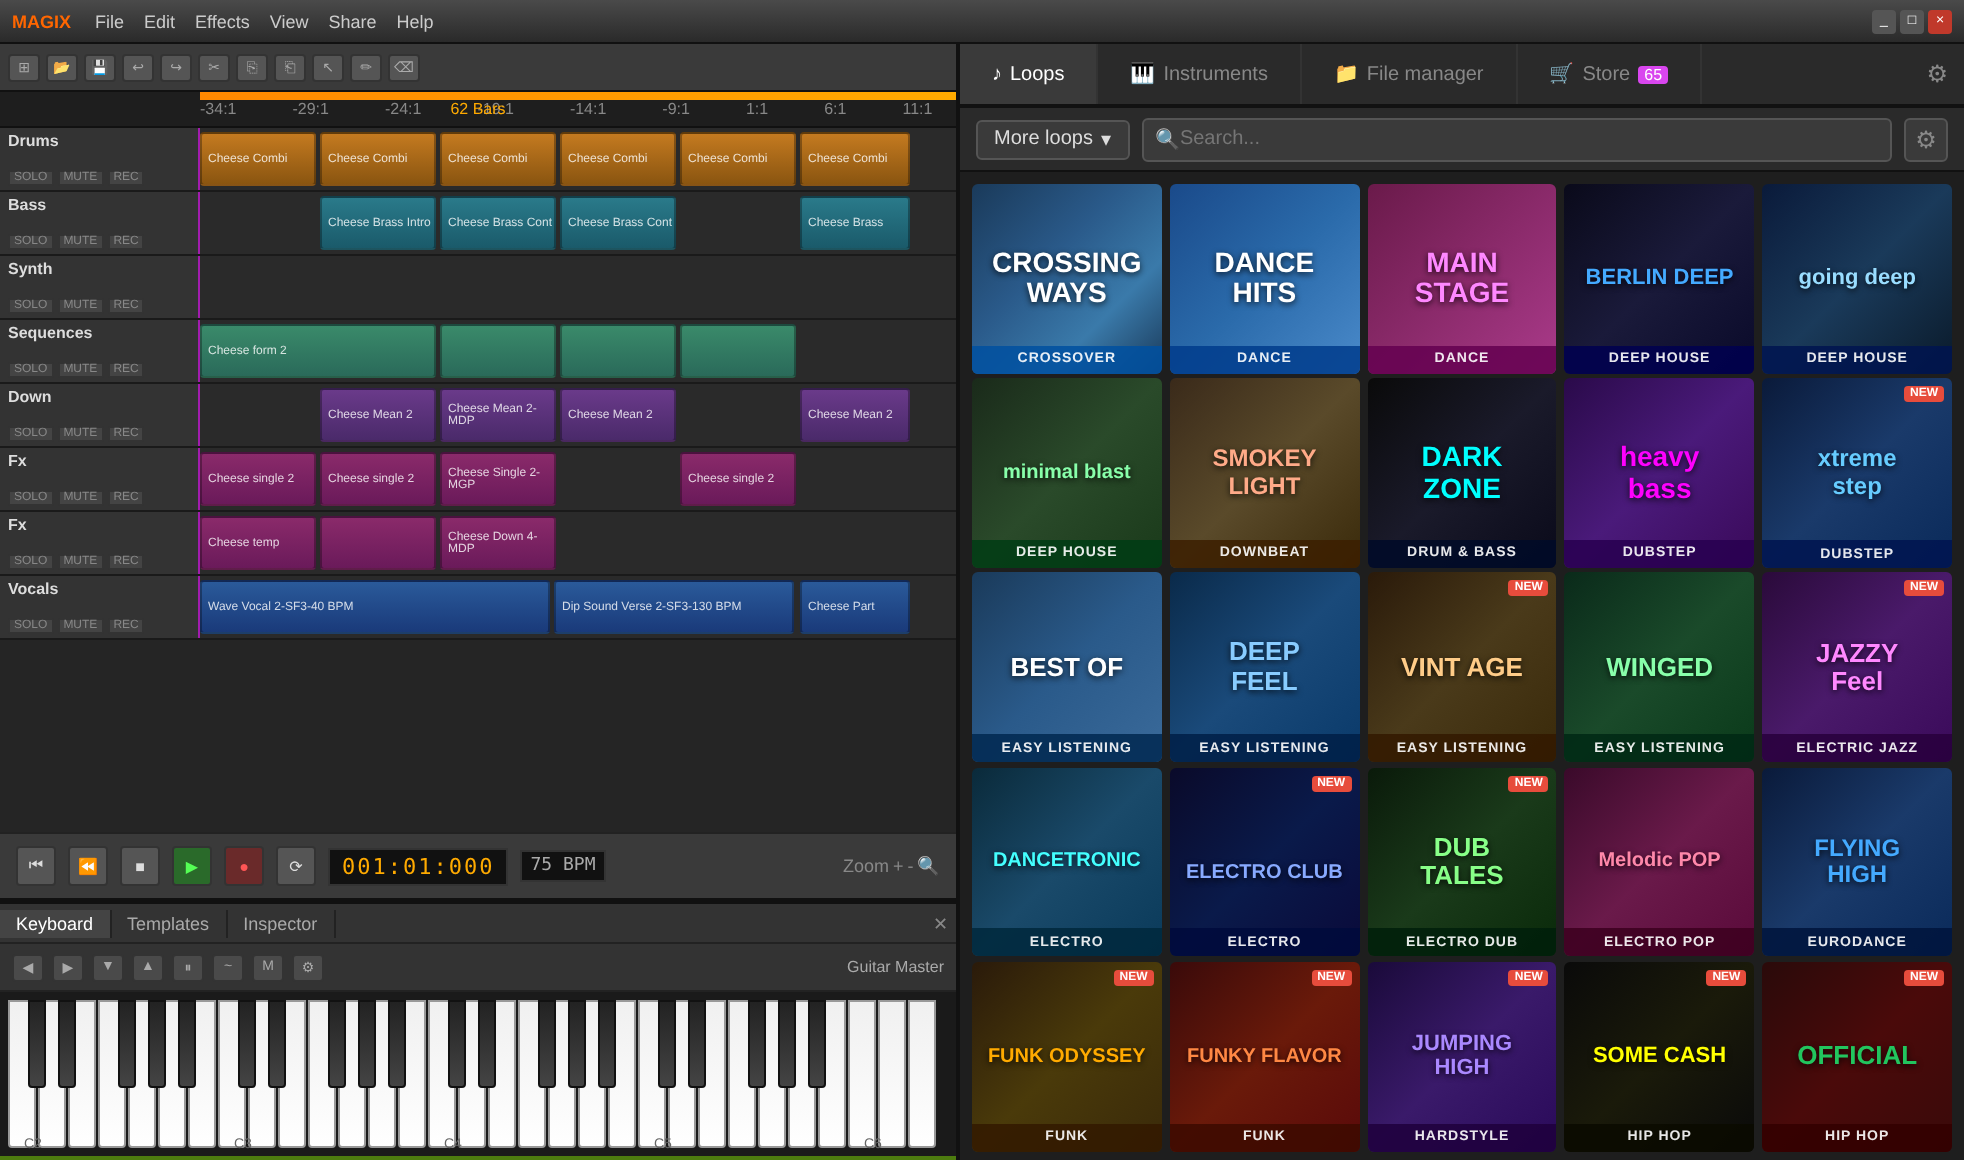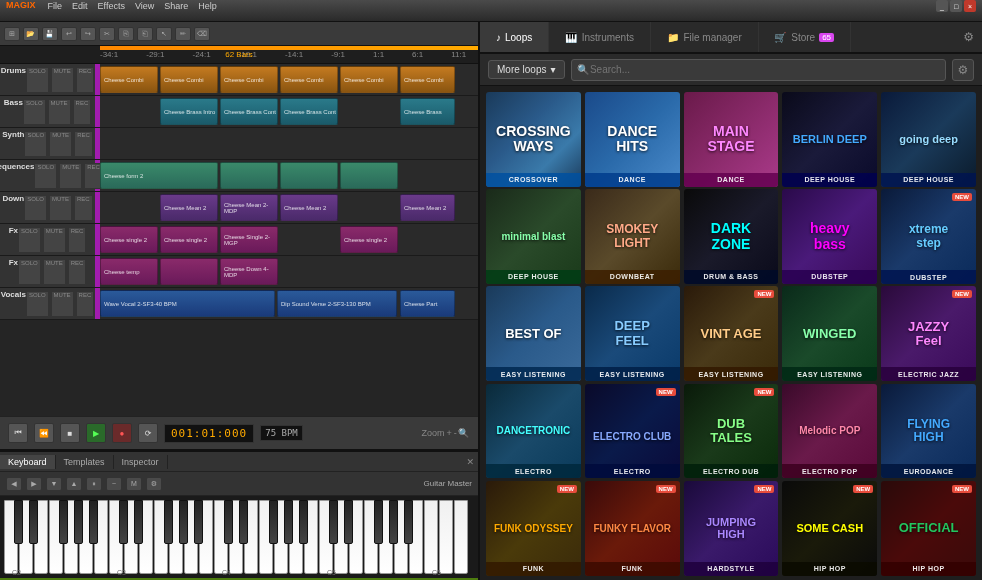--- a/index.html
+++ b/index.html
@@ -3,21 +3,21 @@
   <meta charset="utf-8">
   <style>
     * { margin: 0; padding: 0; box-sizing: border-box; }
     body { width: 982px; height: 580px; overflow: hidden; background: #1a1a1a; font-family: Arial, sans-serif; }
 
     
     .title-bar {
       height: 22px;
       background: linear-gradient(to bottom, #4a4a4a, #2a2a2a);
       display: flex;
-      align-items: flex-start;
+      align-items: center;
       padding: 0 6px;
       border-bottom: 1px solid #111;
     }
     .title-bar-logo {
       color: #ff6600;
       font-weight: bold;
       font-size: 9px;
       margin-right: 8px;
     }
     .title-bar-menu {
@@ -128,23 +128,24 @@
       height: 32px;
       display: flex;
       border-bottom: 1px solid #1a1a1a;
       align-items: stretch;
     }
     .track-header {
       width: 100px;
       min-width: 100px;
       background: #333;
       display: flex;
-      justify-content: center;
+      flex-direction: column;
+      justify-content: space-between;
       padding: 2px 4px;
-      border-right: 5px solid #a21caf;
+      border-right: 1px solid #a21caf;
     }
     .track-name {
       color: #ddd;
       font-size: 8px;
       font-weight: bold;
     }
     .track-controls {
       display: flex;
       gap: 2px;
       margin-top: 1px;

